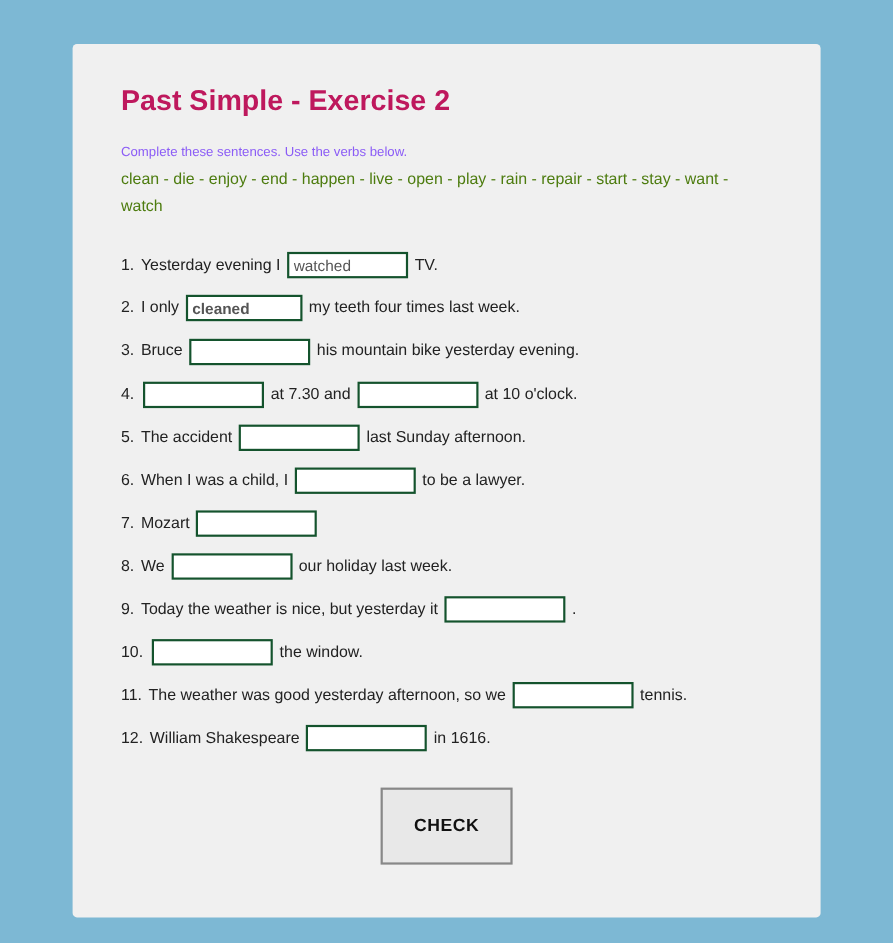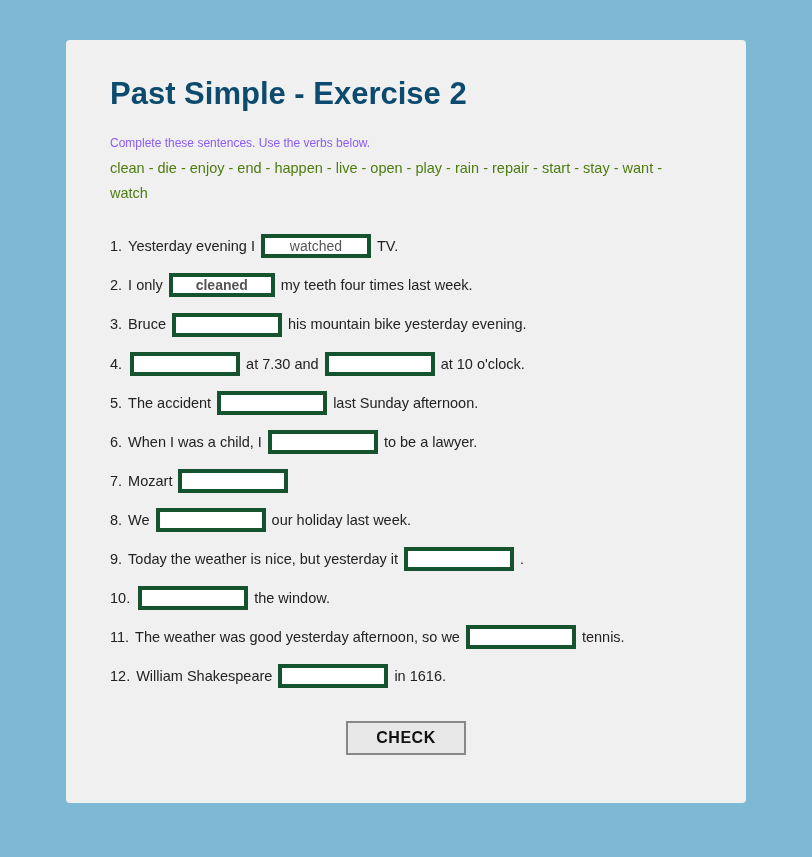--- a/index.html
+++ b/index.html
@@ -19,22 +19,22 @@
     .page {
       background-color: #f0f0f0;
       width: 680px;
       min-height: 760px;
       border-radius: 4px;
       padding: 36px 44px 48px 44px;
       position: relative;
     }
 
     .page-title {
-      color: #0c4a6e;
-      font-size: 31px;
+      color: #be185d;
+      font-size: 26px;
       font-weight: bold;
       margin-bottom: 24px;
     }
 
     .instructions {
       margin-bottom: 6px;
       font-size: 12px;
       color: #8b5cf6;
     }
 
@@ -57,38 +57,37 @@
       font-size: 14.5px;
       line-height: 1.8;
     }
 
     .sentence-number {
       margin-right: 4px;
       white-space: nowrap;
     }
 
     .answer-input {
-      border: 4px solid #14532d;
+      border: 2px solid #14532d;
       background: #fff;
       height: 24px;
       padding: 0 4px;
       font-size: 14px;
       color: #333;
       margin: 0 4px;
       outline: none;
-      text-align: center;
     }
     .answer-input.medium { width: 110px; }
     .answer-input.small { width: 106px; font-weight: bold; }
     .answer-input.prefilled { color: #555; }
 
     .check-btn {
       display: block;
       margin: 32px auto 0 auto;
-      padding: 6px 28px;
+      padding: 24px 28px;
       font-size: 16px;
       font-weight: bold;
       color: #111;
       background-color: #e8e8e8;
       border: 2px solid #888;
       cursor: pointer;
       letter-spacing: 0.5px;
     }
 
     .inline-text {

